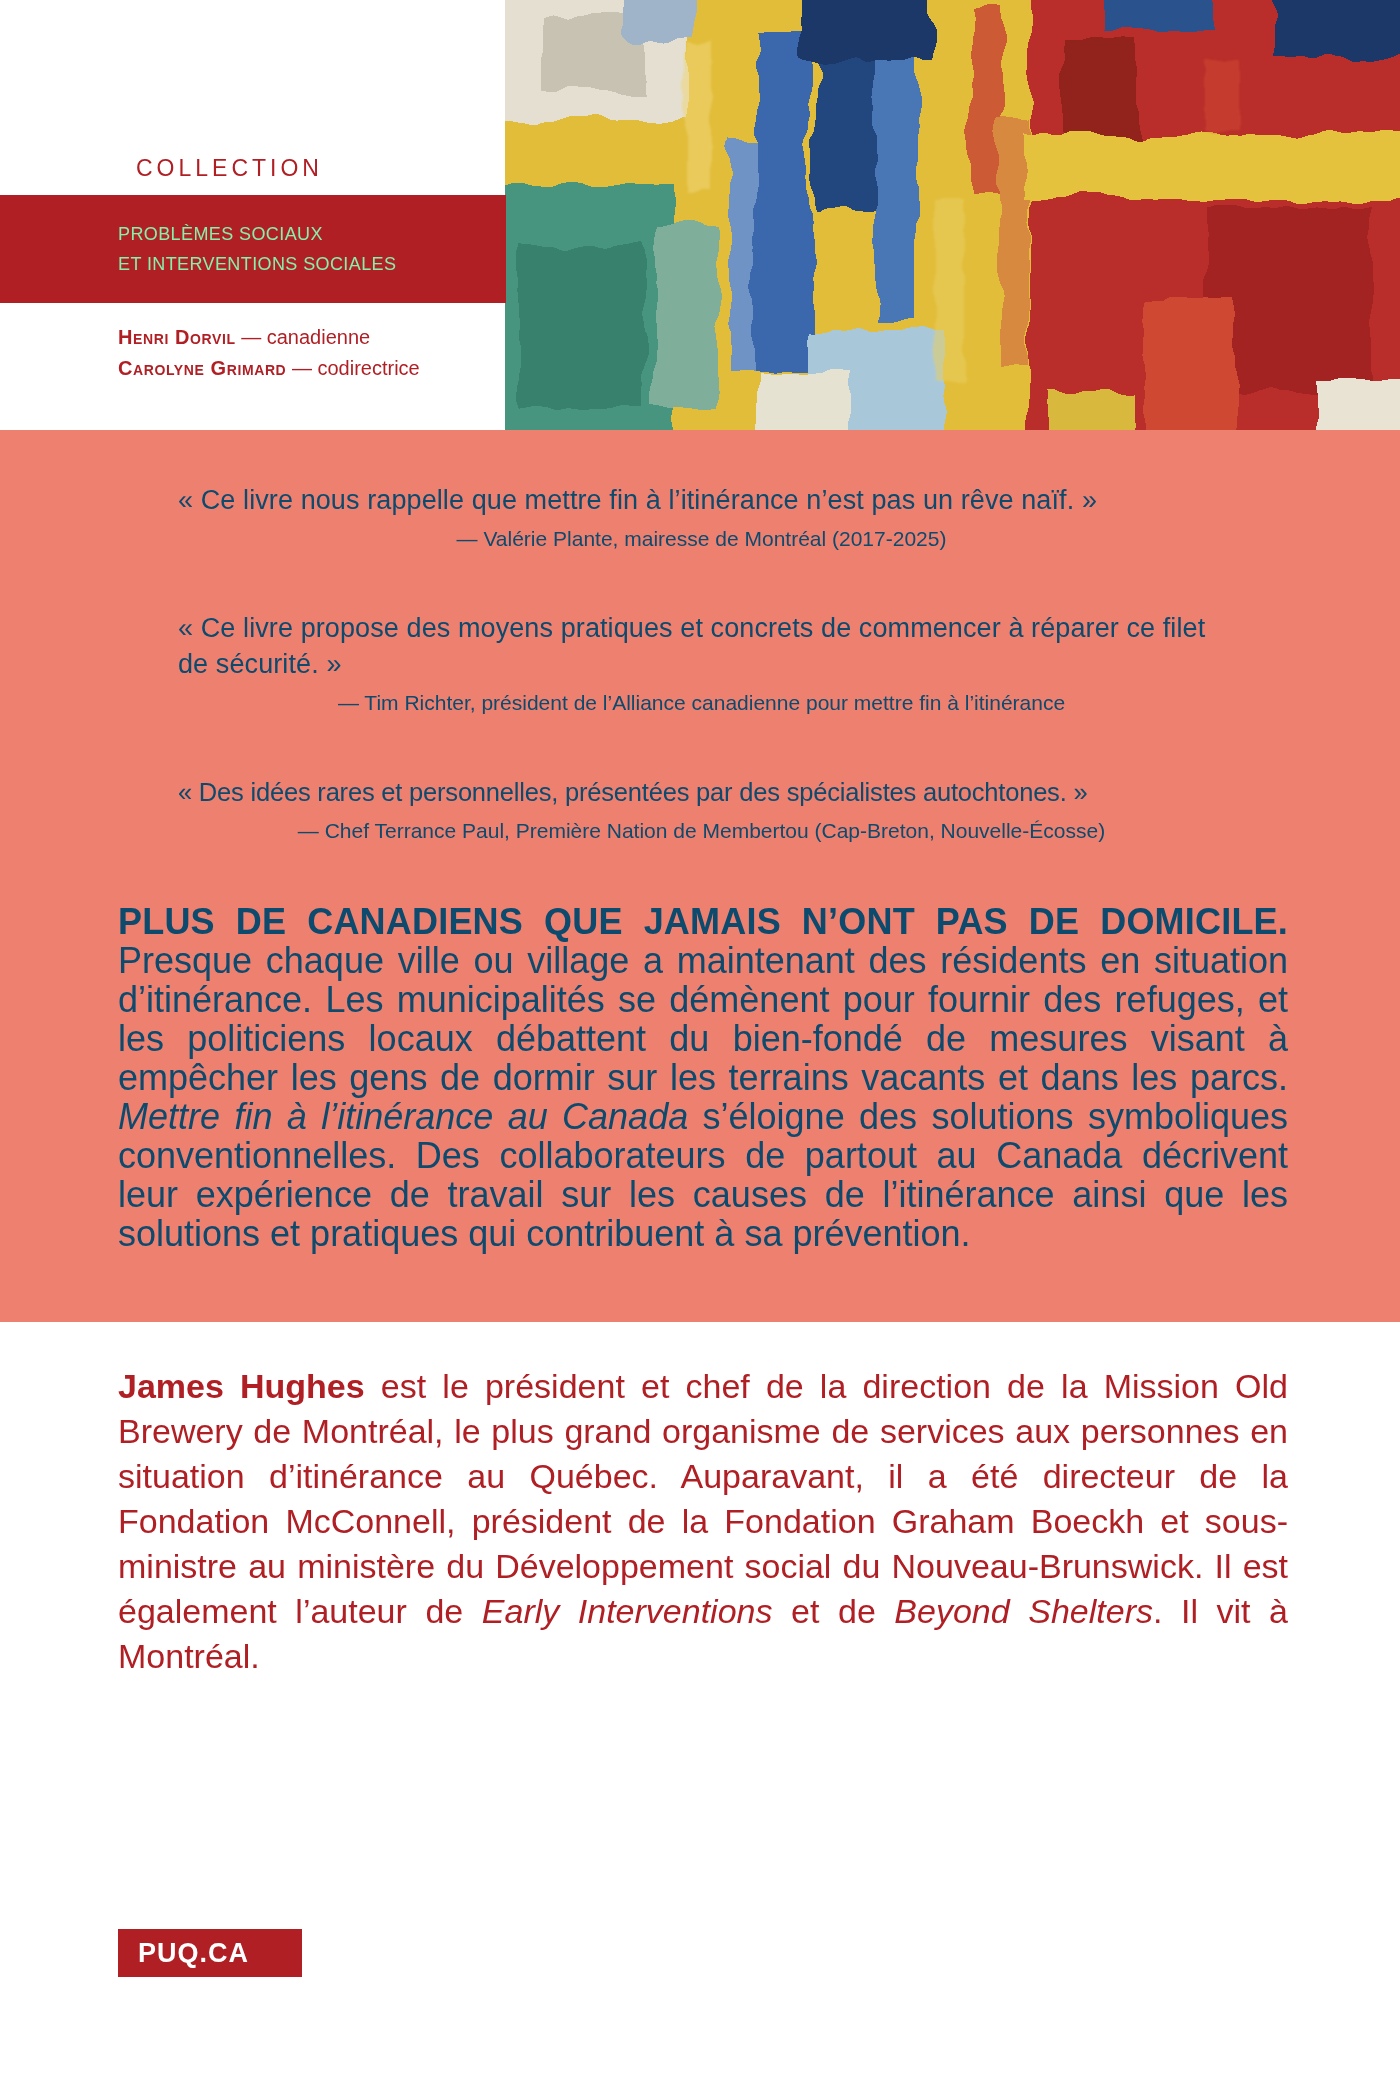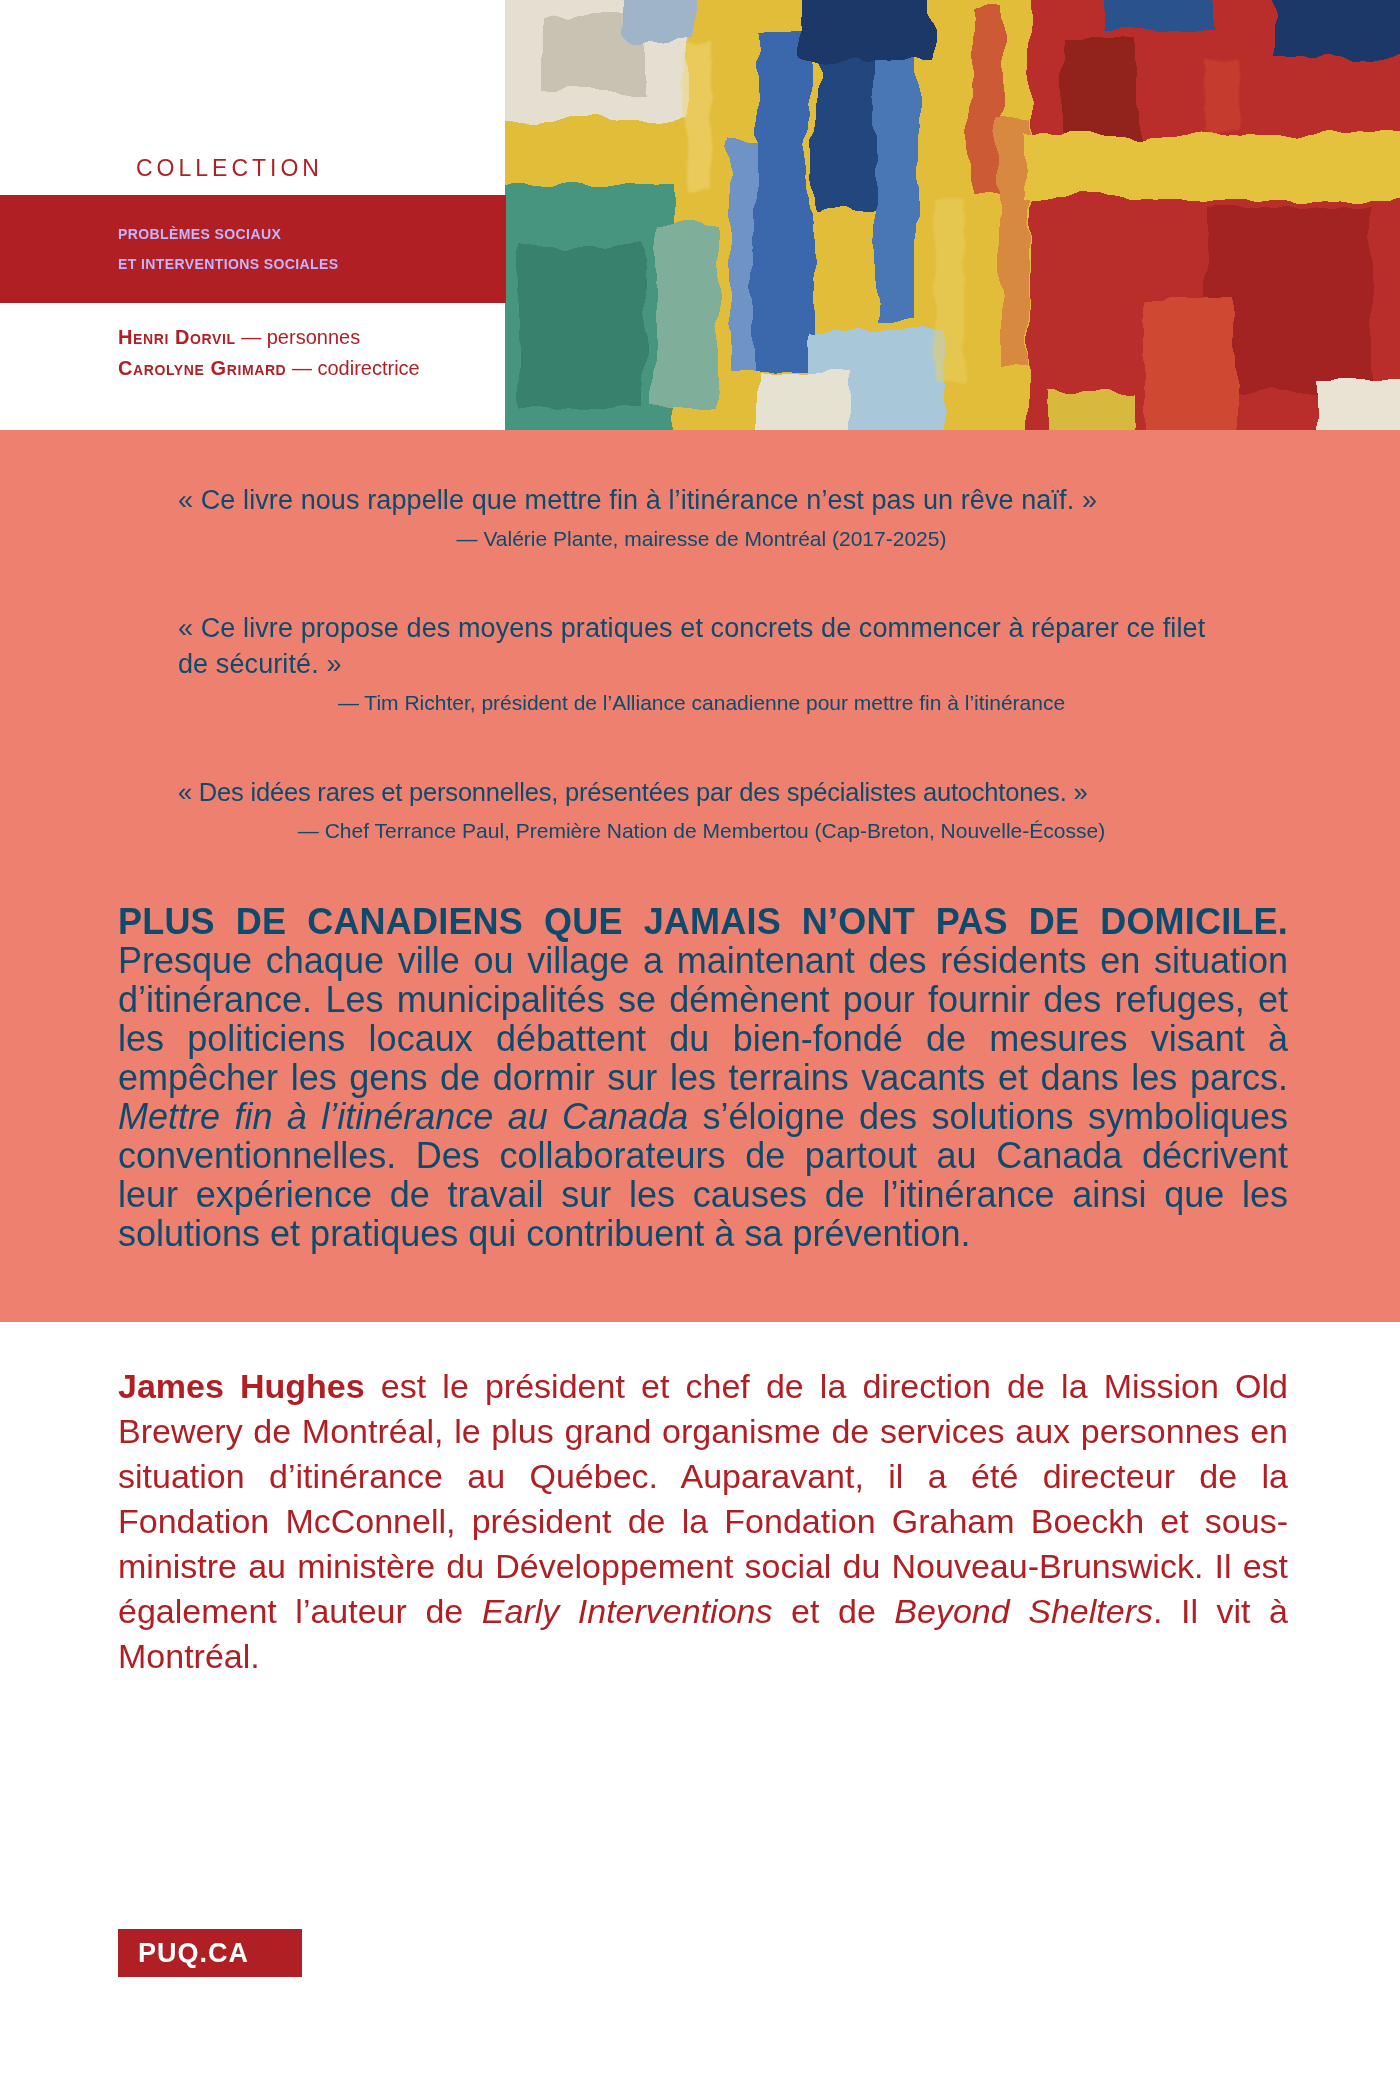--- a/index.html
+++ b/index.html
@@ -26,21 +26,21 @@
     color:var(--dark-red,#b01f24);
     font-size:23px;font-weight:normal;letter-spacing:4px;line-height:25px;
   }
   .series-band{
     position:absolute;left:0;top:195px;width:506px;height:108px;
     background:var(--dark-red,#b01f24);
     display:flex;flex-direction:column;justify-content:center;
     padding-left:118px;
   }
   .series-band .line{
-    color:#c4b5fd;font-weight:bold;font-size:14px;line-height:30px;letter-spacing:0.4px;
+    color:#86efac;font-weight:normal;font-size:18px;line-height:30px;letter-spacing:0.4px;
   }
   .directors{
     position:absolute;left:118px;top:322px;color:var(--dark-red,#b01f24);
     font-size:20px;line-height:31px;
   }
   .directors .name{font-variant:small-caps;font-weight:bold;letter-spacing:0.6px;}
 
   
   .salmon-block{
     position:absolute;left:0;top:430px;width:1400px;height:892px;
@@ -142,21 +142,21 @@
 
   <div class="collection-label">COLLECTION</div>
 
   <div class="series-band">
     <div class="line">PROBLÈMES SOCIAUX</div>
     <div class="line">ET INTERVENTIONS SOCIALES</div>
   </div>
 
   <div class="directors">
     <div>
-      <span class="name">Henri Dorvil</span><span> — personnes</span>
+      <span class="name">Henri Dorvil</span><span> — canadienne</span>
     </div>
     <div>
       <span class="name">Carolyne Grimard</span><span> — codirectrice</span>
     </div>
   </div>
 
   <div class="salmon-block">
     <div class="quotes">
 
       <div class="quote">

